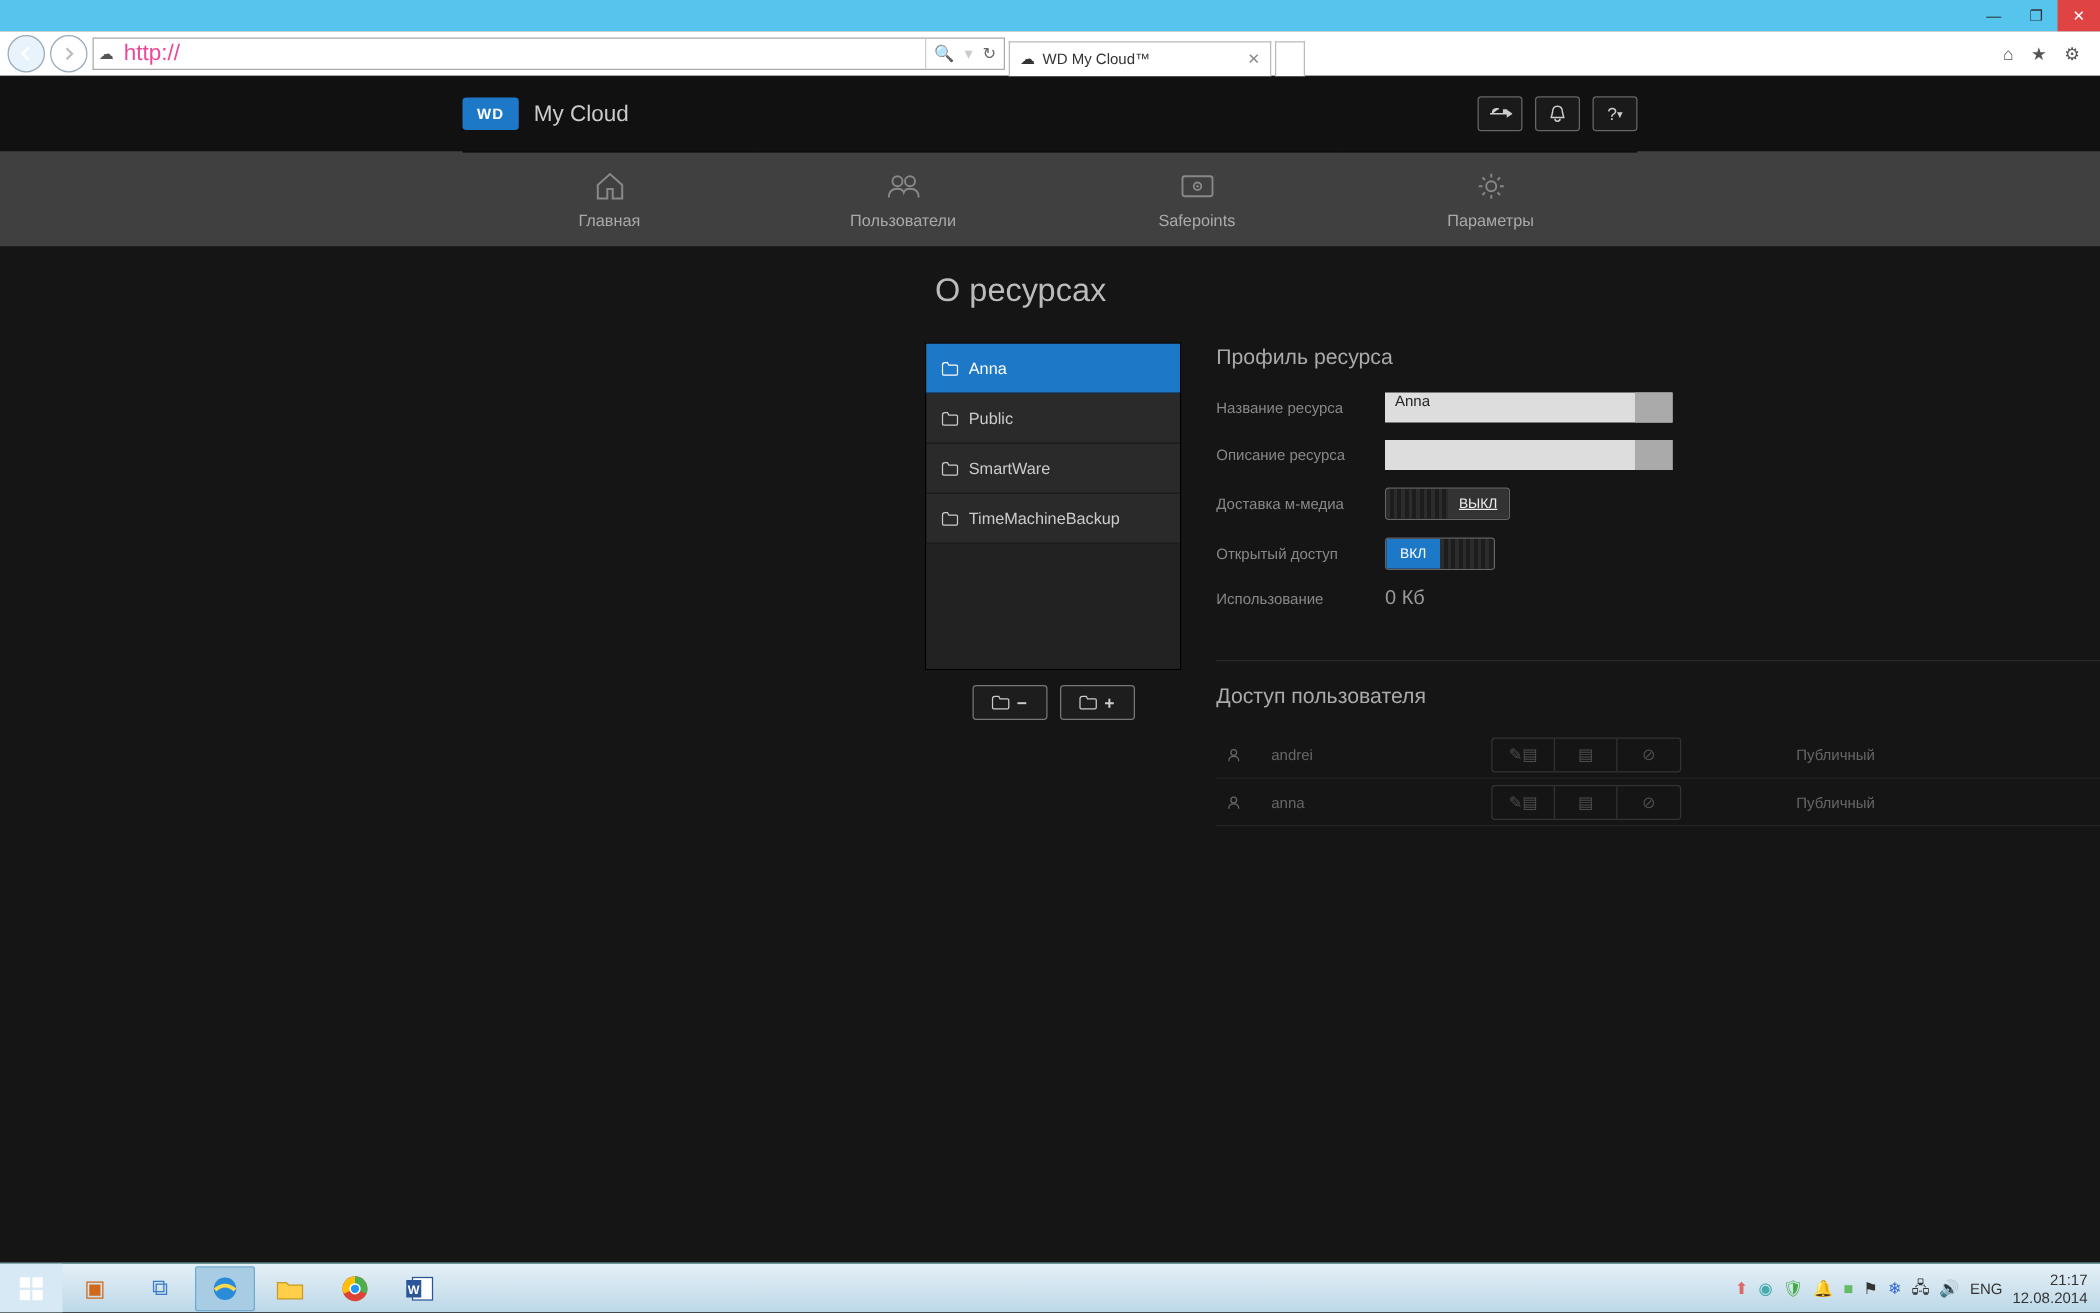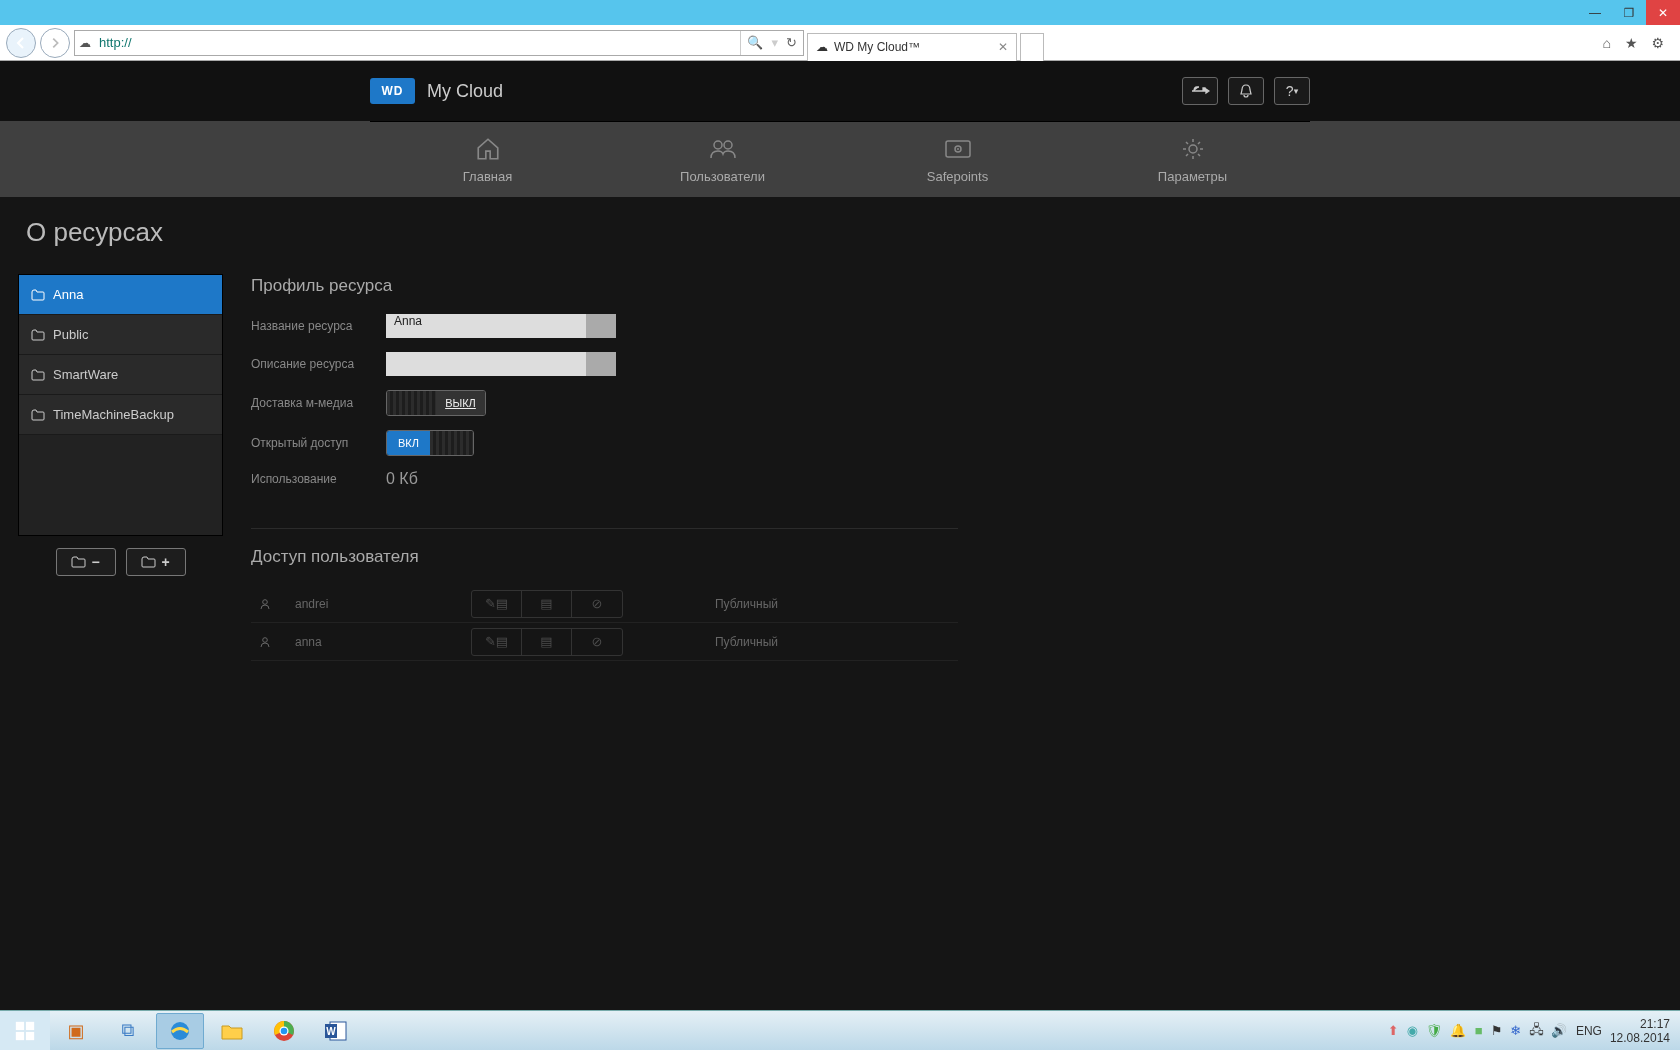--- a/index.html
+++ b/index.html
@@ -9,21 +9,21 @@
 .titlebar { display:flex; height:25px; background:#56c5ed; align-items:center; justify-content:flex-end; }
 .titlebar .winbtn { width:34px; height:100%; display:flex; align-items:center; justify-content:center; color:#333; font-size:12px; }
 .titlebar .winbtn.close { background:#e04343; color:#fff; }
 
 
 .ie-bar { display:flex; height:36px; background:#fff; border-bottom:1px solid #aaa; align-items:center; gap:4px; padding:0 6px; }
 .navcircle { width:30px;height:30px;border:1px solid #9ab; border-radius:50%; display:flex;align-items:center;justify-content:center;color:#4a6; font-size:16px;}
 .navcircle.back { background:#e9f3fb; color:#2a7ae2;}
 .addr-wrap { display:flex; align-items:center; flex: 0 0 730px; border:1px solid #aaa; height:26px; background:#fff; }
 .addr-wrap .cloudico { width:20px; text-align:center; color:#555; font-size:12px; }
-.addr-input { border:none; outline:none; flex:1; font-size:13px; padding:0 4px; color:#0f766e; }
+.addr-input { border:none; outline:none; flex:1; font-size:18px; padding:0 4px; color:#ec4899; }
 .addr-right { display:flex; align-items:center; border-left:1px solid #ccc; height:100%; padding:0 6px; gap:8px; color:#666; font-size:13px;}
 .tab { display:flex; align-items:center; border:1px solid #bbb; border-bottom:none; height:28px; width:210px; margin-left:-1px; position:relative; top:4px; background:#fff; gap:6px; padding:0 8px; font-size:12px; color:#333;}
 .tab .x { margin-left:auto; color:#888;}
 .newtab { width:24px; height:28px; border:1px solid #bbb; border-bottom:none; top:4px; position:relative; background:#fff; margin-left:-1px;}
 .ie-icons { margin-left:auto; display:flex; gap:14px; padding-right:10px; color:#555; font-size:14px;}
 
 
 .page { background:#151515; height: calc(1050px - 25px - 36px - 40px); display:flex; flex-direction:column; }
 .header { height:60px; background:#111; display:flex; align-items:center; justify-content:center;}
 .header-inner { width:940px; display:flex; align-items:center; gap:12px; }
@@ -34,21 +34,21 @@
 
 
 .navtabs { height:76px; background:#404040; display:flex; justify-content:center;}
 .navtabs-inner { width:940px; display:flex; }
 .ntab { flex:1; border-top:1px solid #000; display:flex; flex-direction:column; align-items:center; justify-content:center; gap:6px; color:#aaa; font-size:13px; cursor:pointer;}
 .ntab .nicon { font-size:24px; color:#888; height:28px; display:flex; align-items:center; }
 .ntab.active { background:#1e78c8; color:#fff; }
 .ntab.active .nicon { color:#fff; }
 
 
-.content { flex:1; display:flex; justify-content:flex-start; padding-top:20px;padding-left:18px;}
+.content { flex:1; display:flex; justify-content:flex-end; padding-top:20px;padding-left:18px;}
 .content-inner { width:940px; }
 .page-title { color:#bbb; font-size:26px; font-weight:300; margin-bottom:26px; margin-left:8px;}
 .cbody { display:flex; gap:28px; }
 .shares-col { width:205px; }
 .share-list { background:#2a2a2a; border:1px solid #000; }
 .share-item { height:40px; border-bottom:1px solid #1a1a1a; display:flex; align-items:center; padding:0 12px; gap:8px; color:#ccc; font-size:13px; cursor:pointer;}
 .share-item.selected { background:#1e78c8; color:#fff;}
 .share-item .foldericon { font-size:13px; }
 .share-empty { height:100px; background:#222;}
 .share-btns { display:flex; gap:10px; margin-top:12px; justify-content:center;}

